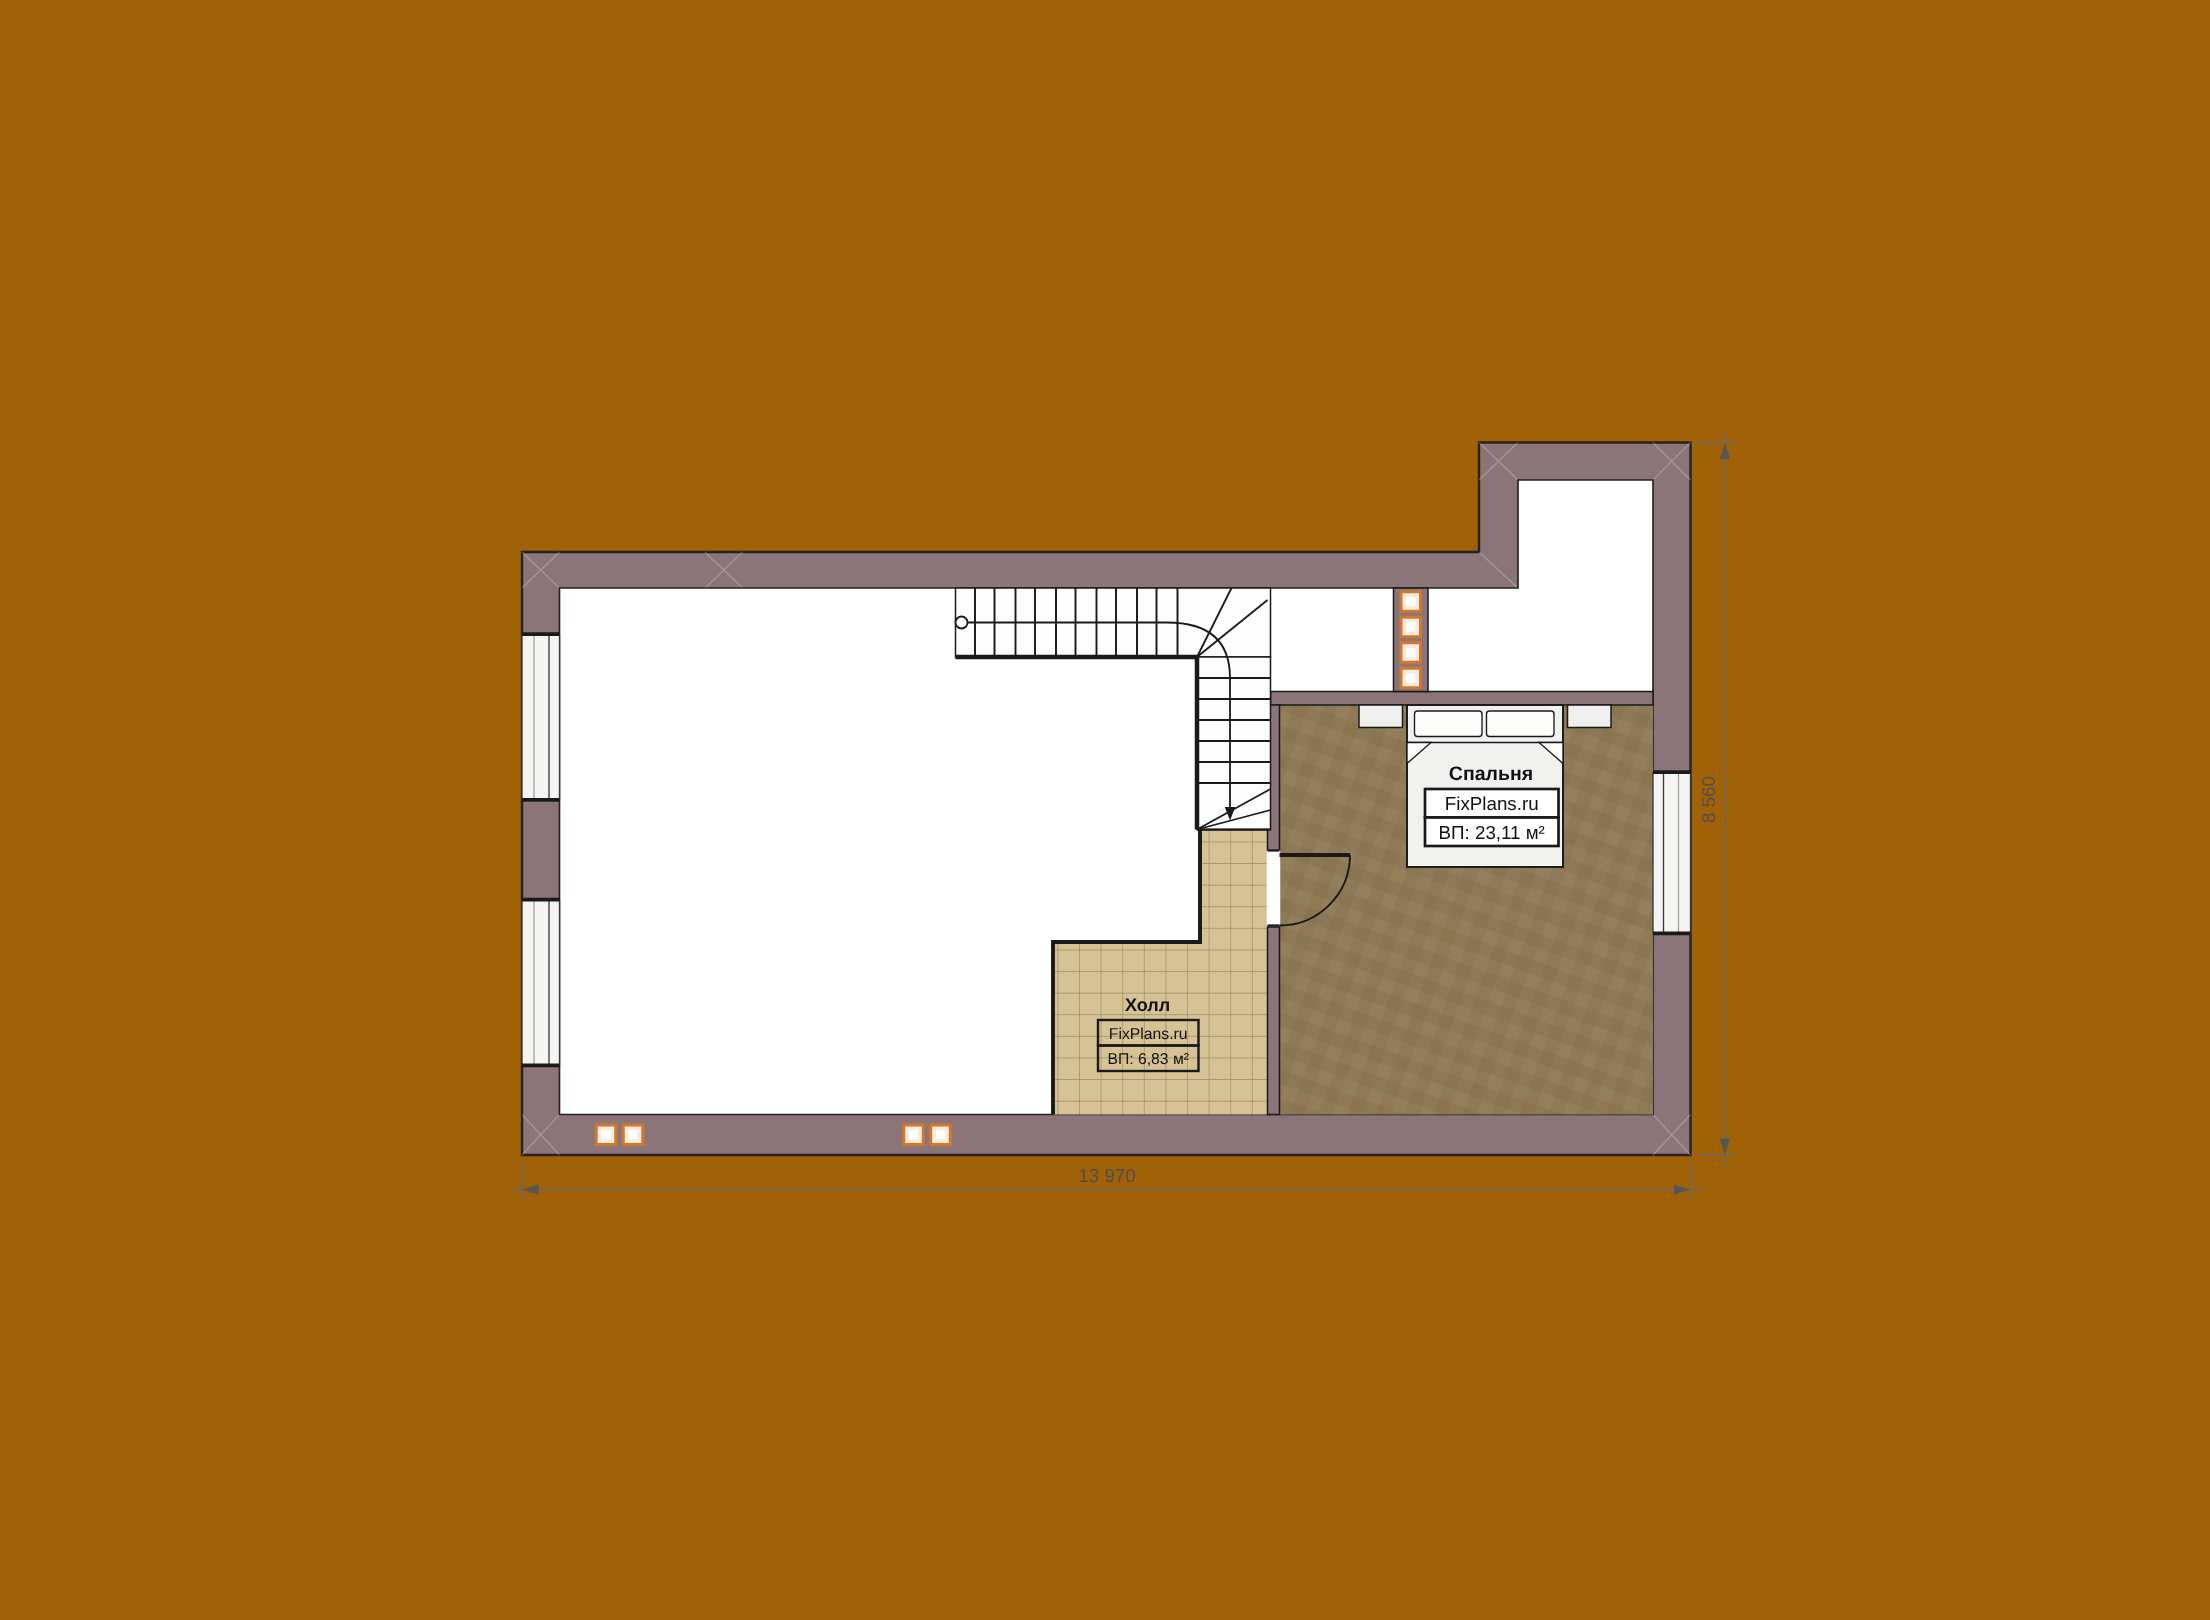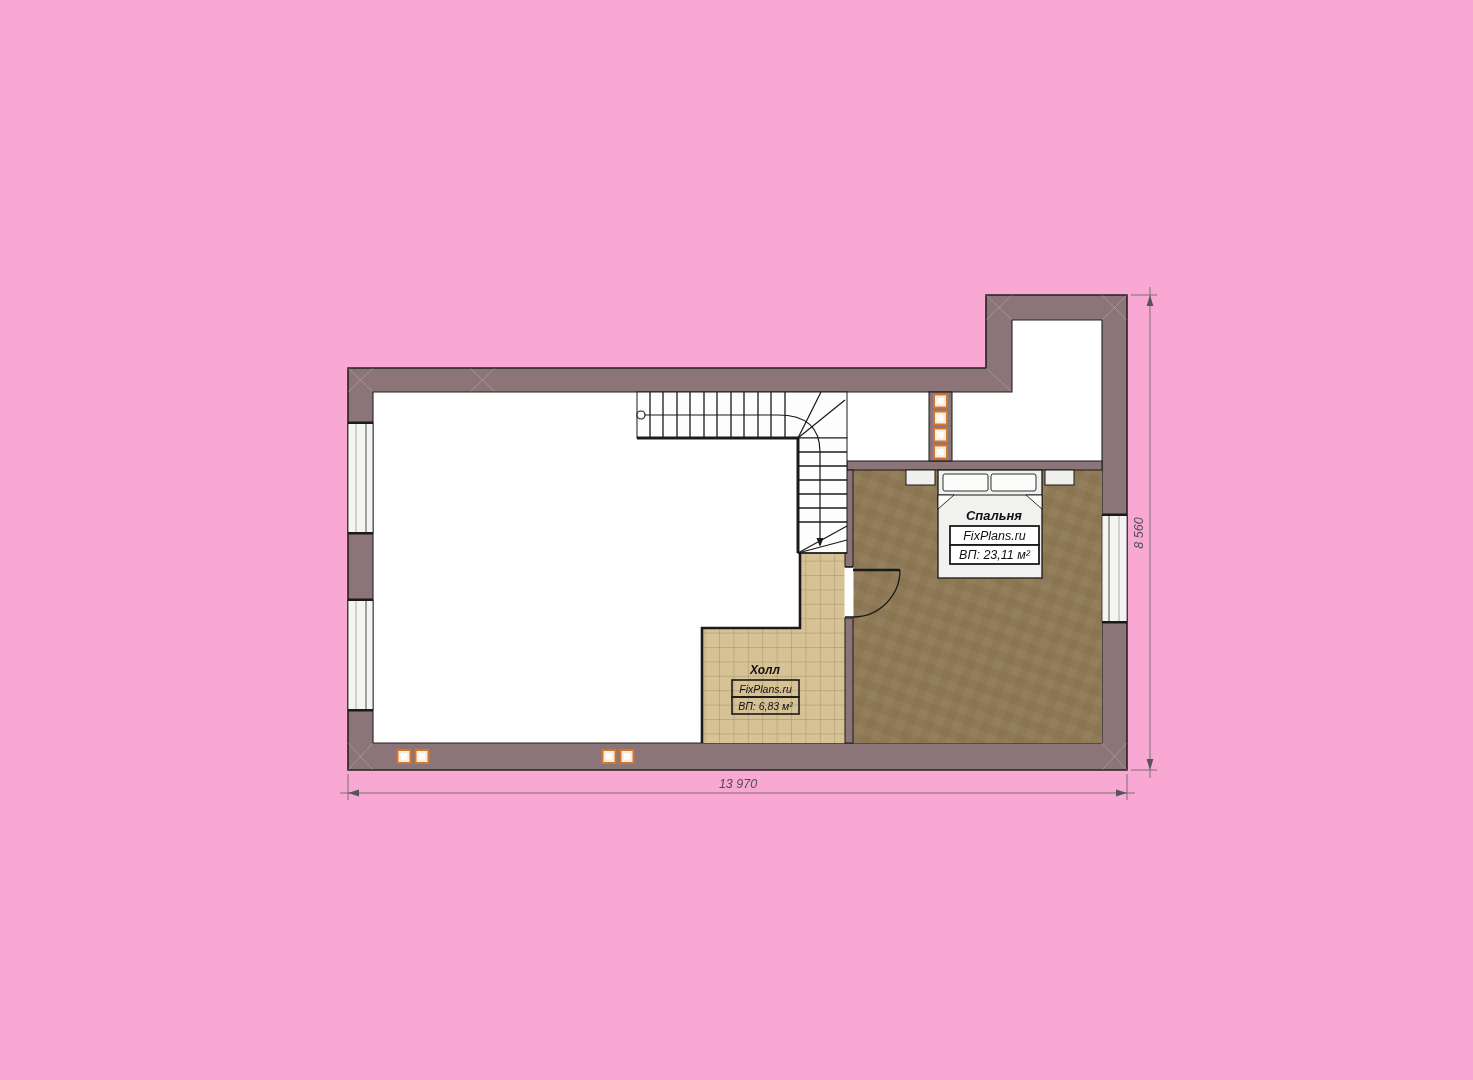--- a/index.html
+++ b/index.html
@@ -1,16 +1,16 @@
 <!DOCTYPE html>
 <html><head>
 <meta charset="utf-8">
 <style>
   html,body{margin:0;padding:0;background:#ffffff;}
-  .canvas{position:relative;width:1473px;height:1080px;background:#f9a8d4;overflow:hidden;font-style:italic;}
+  .canvas{position:relative;width:1473px;height:1080px;background:#a16207;overflow:hidden;}
   svg text{font-family:"Liberation Sans", sans-serif;fill:#111;}
   .room-title{font-weight:bold;font-size:13px;}
   .room-title-sm{font-weight:bold;font-size:12px;}
   .box-text{font-size:12.5px;}
   .box-text-sm{font-size:10.5px;}
   .dim-text{font-size:12.5px;fill:#4f4f4f;}
 </style>
 </head>
 <body>
 

